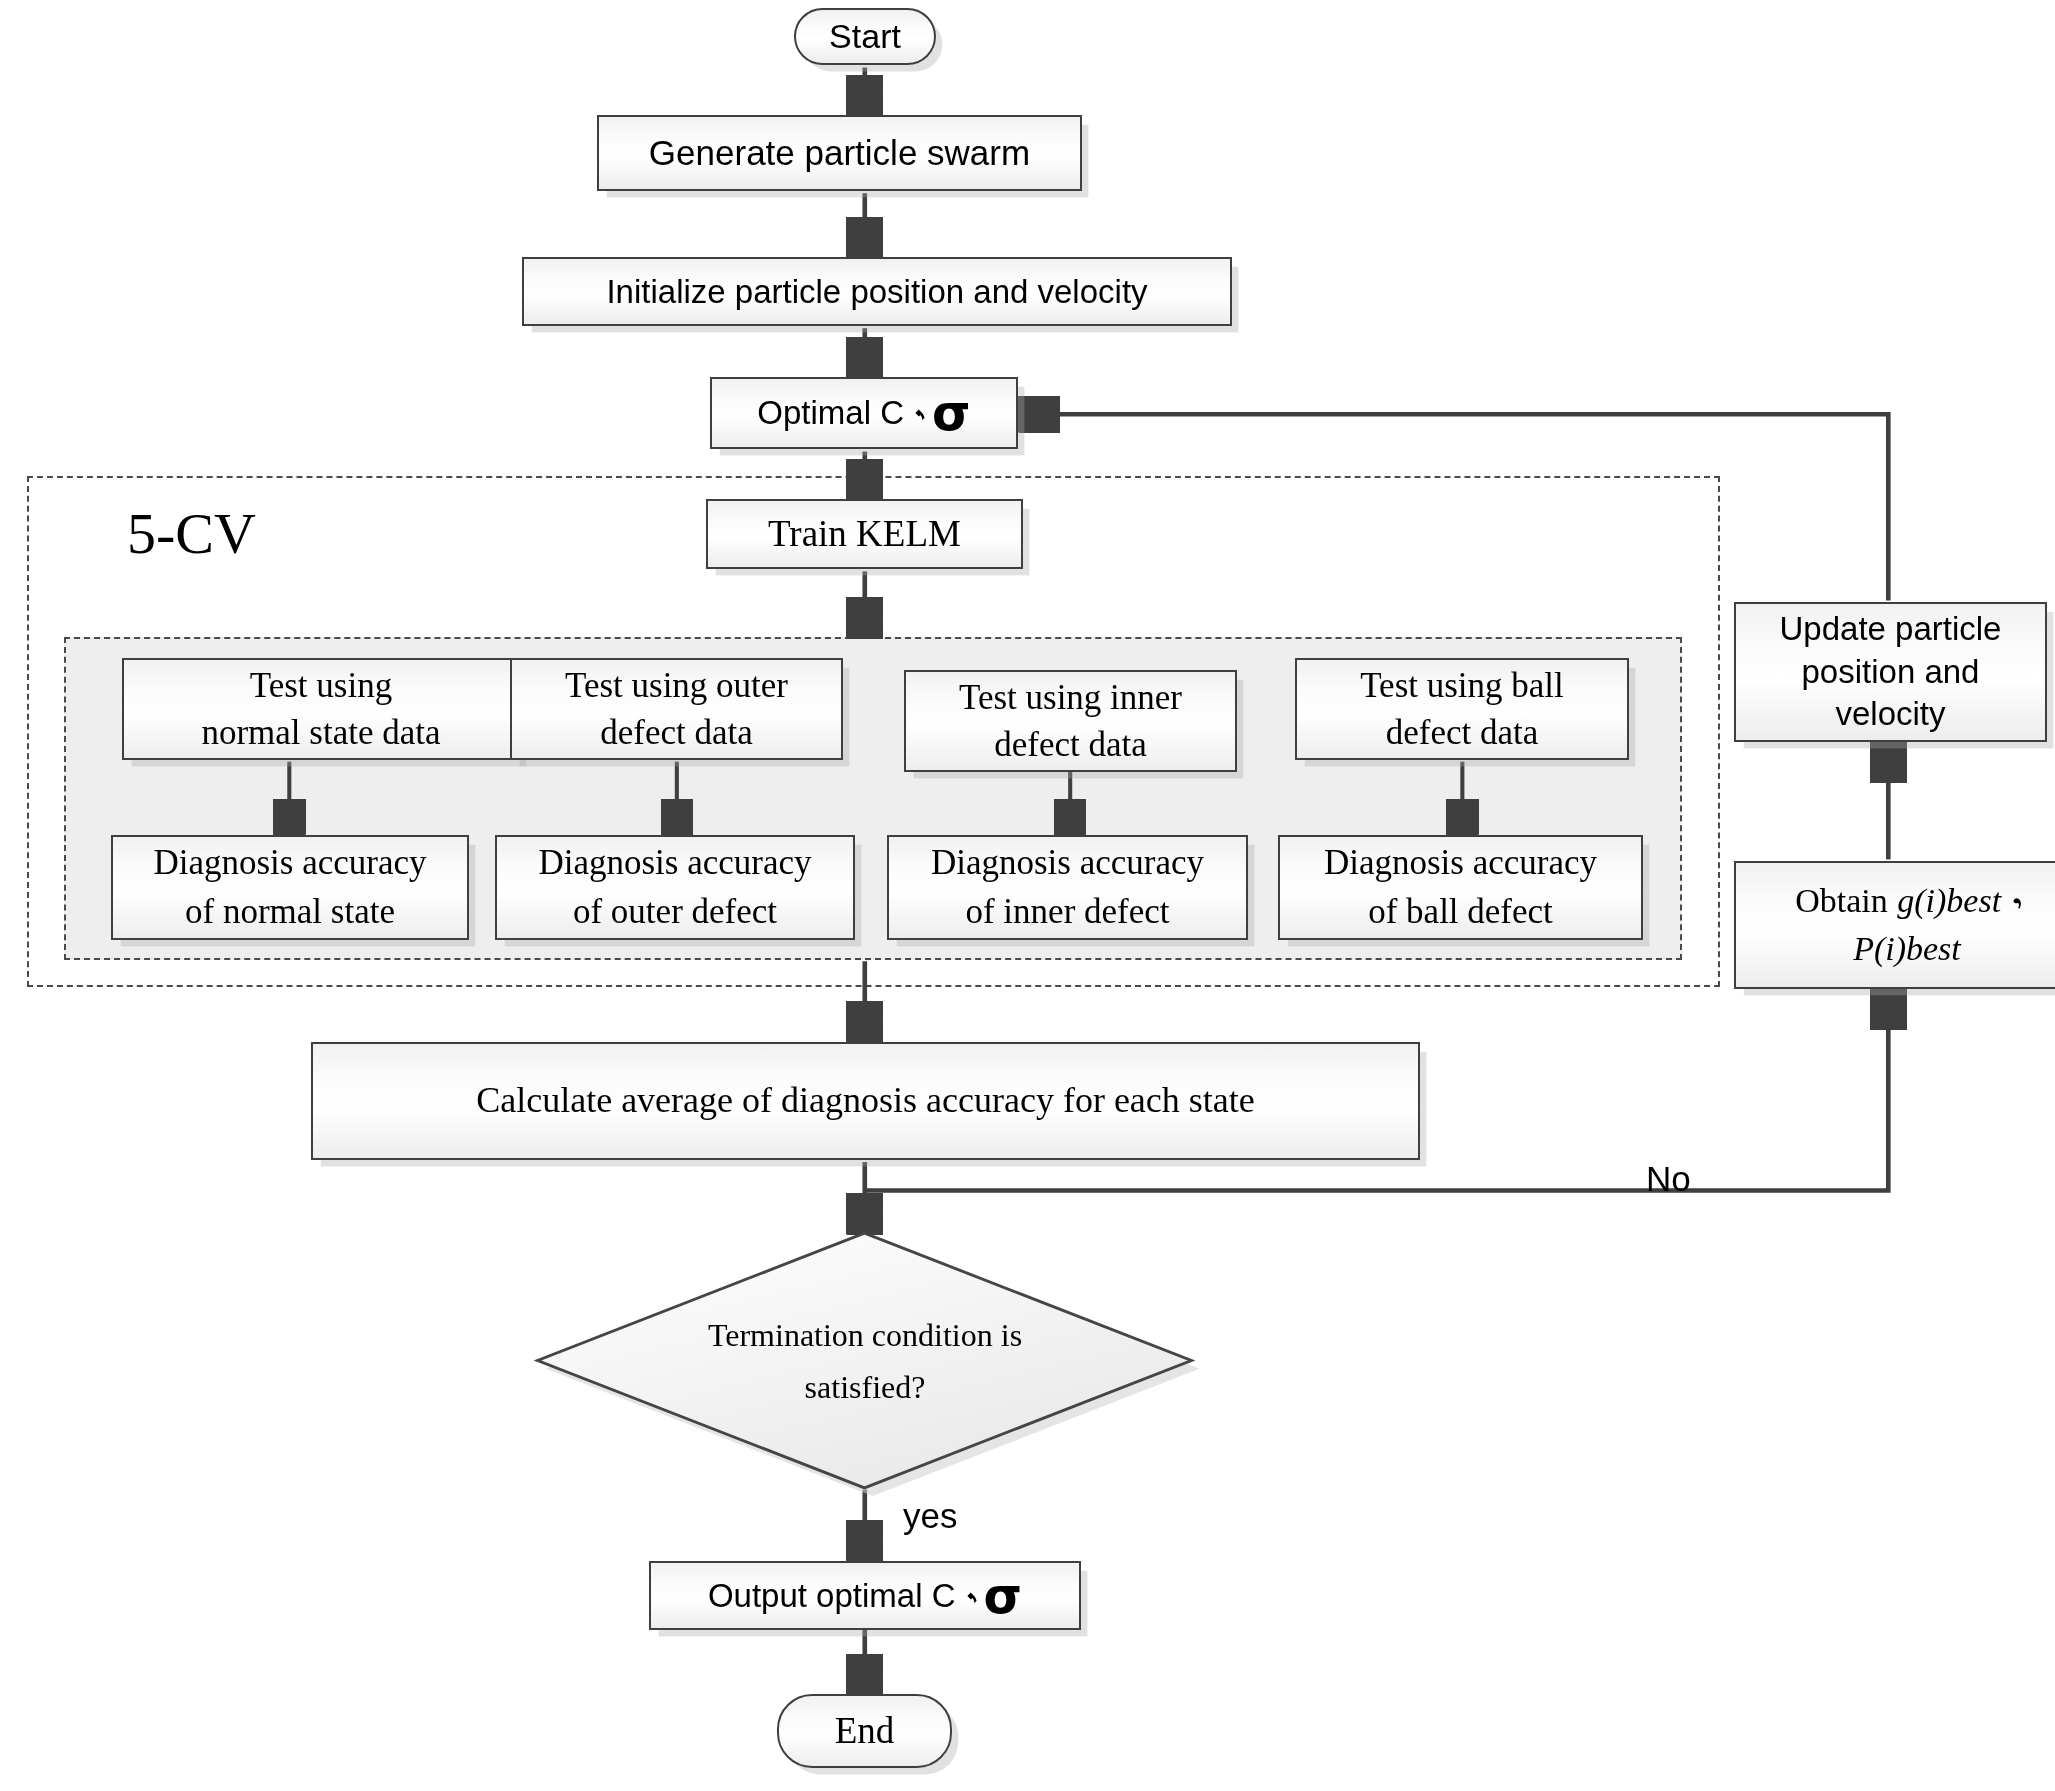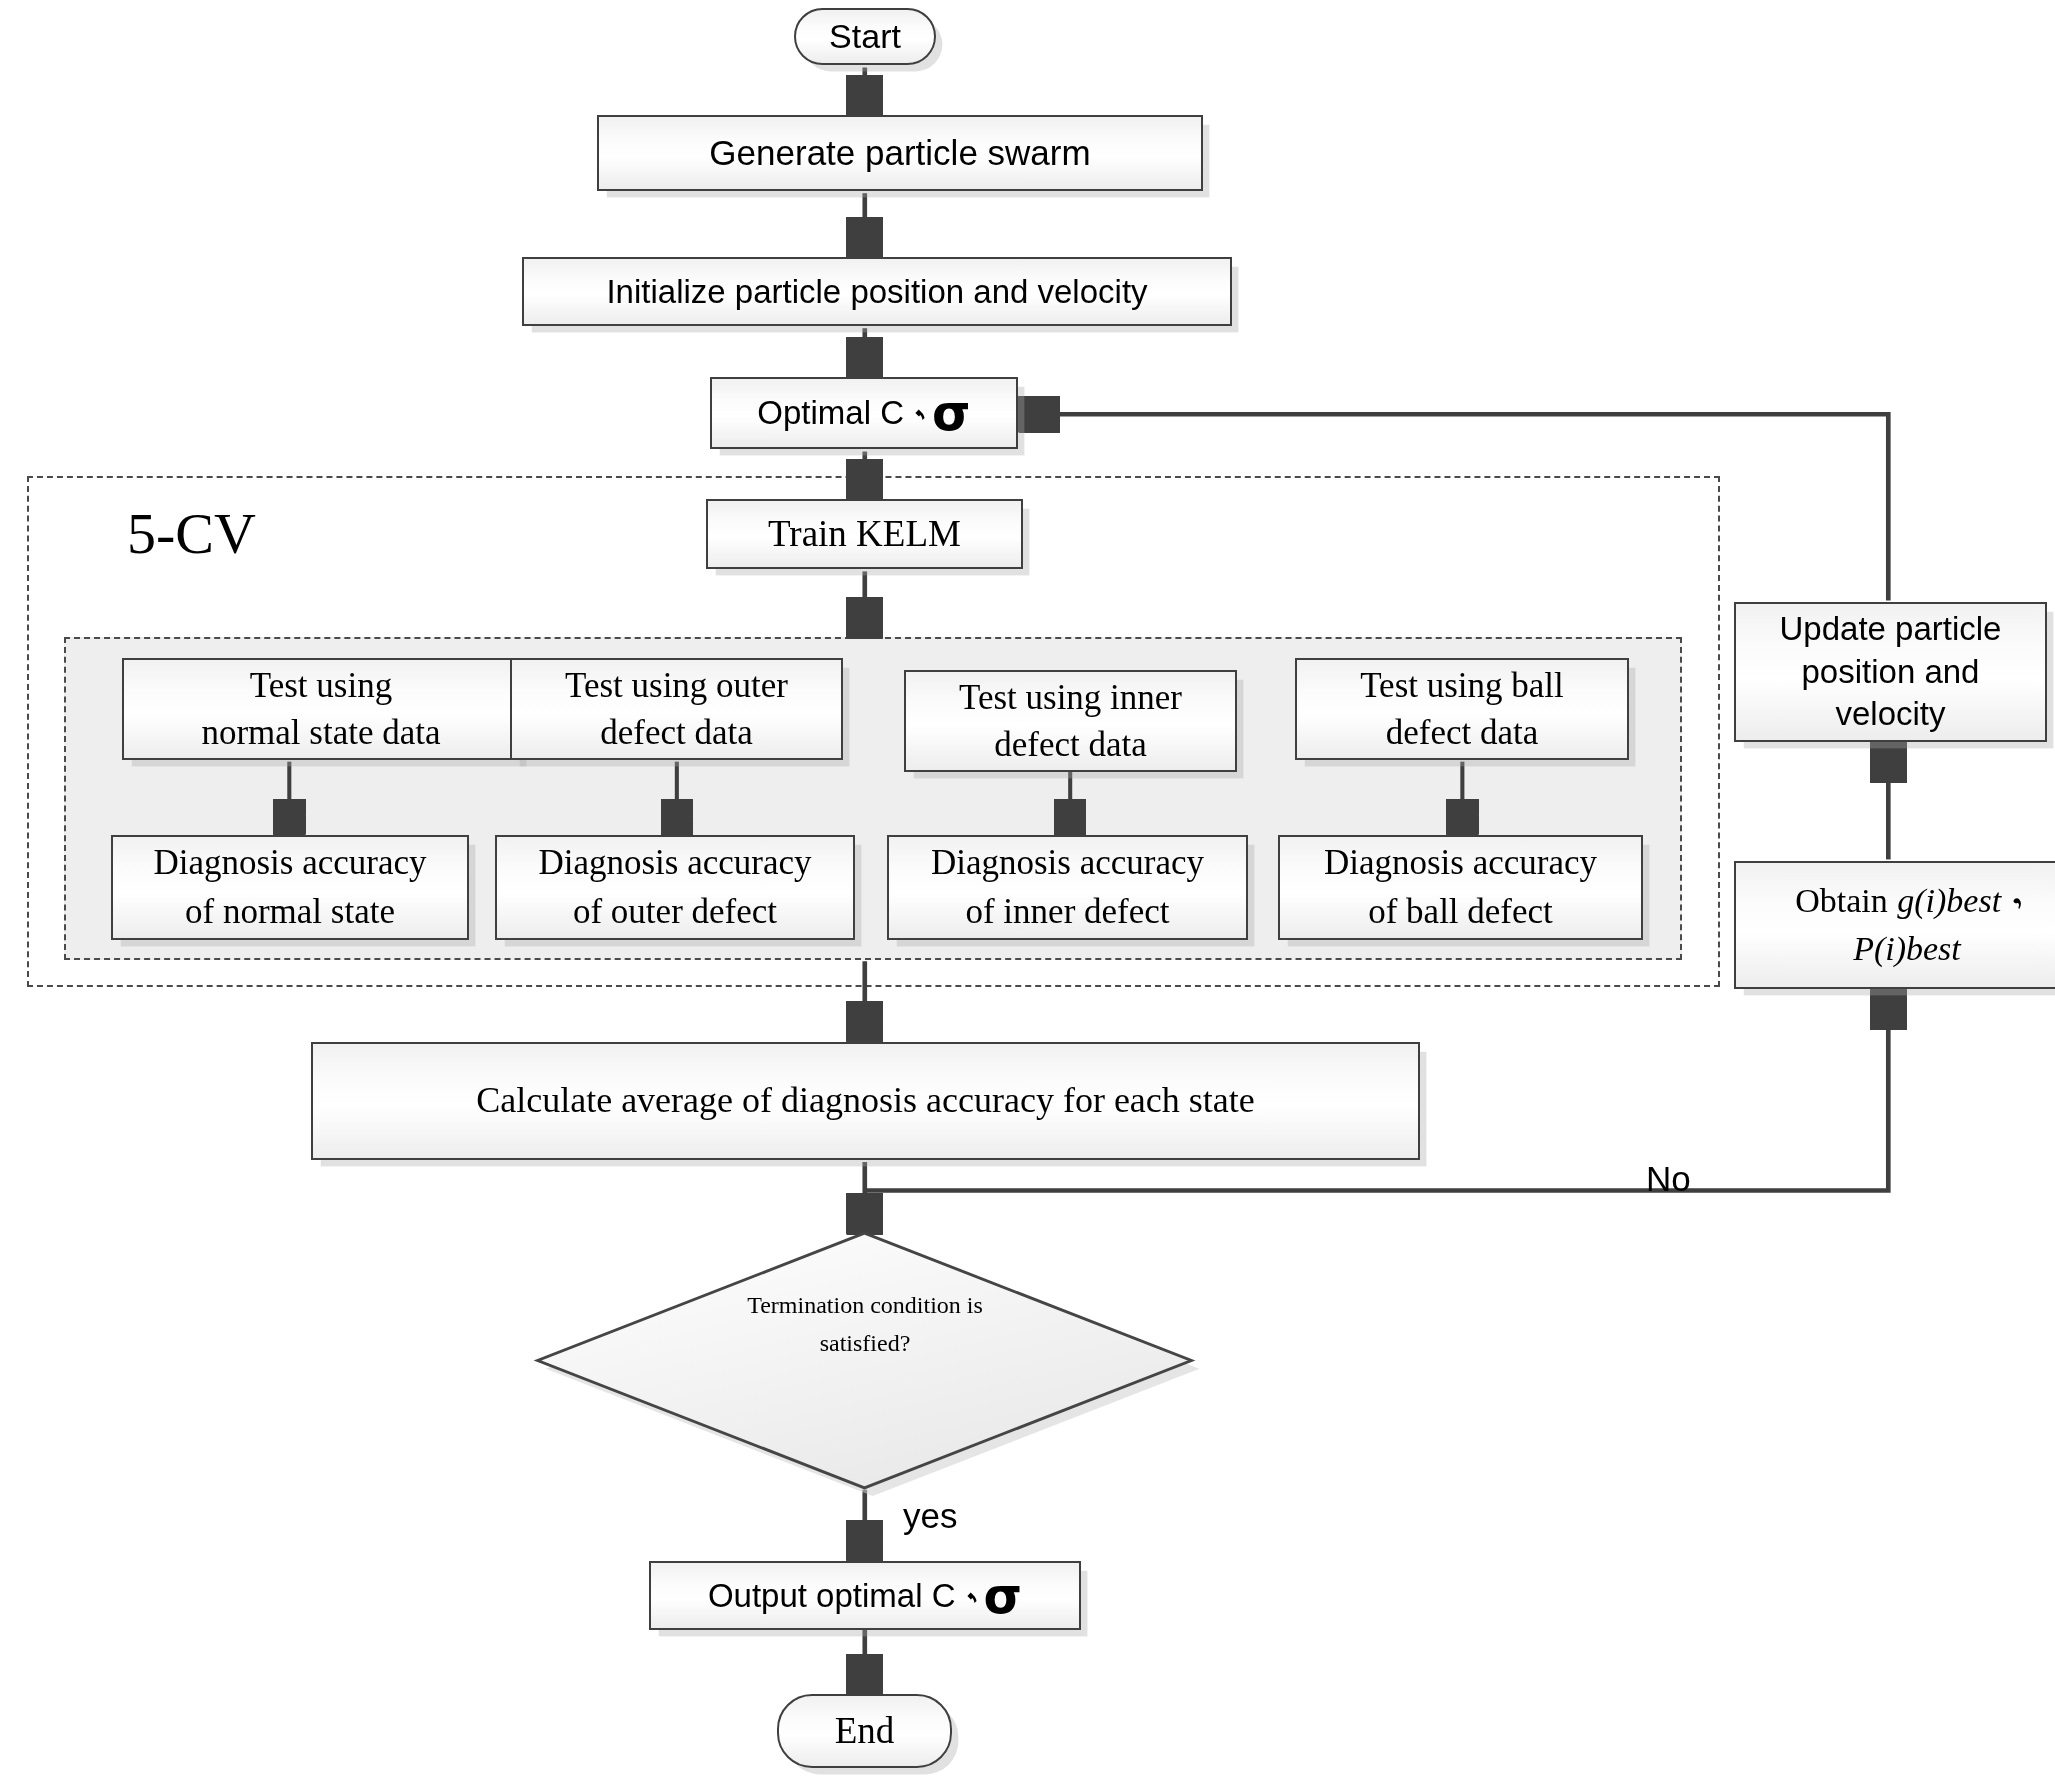--- a/index.html
+++ b/index.html
@@ -23,21 +23,21 @@
   .sans{font-family:"Liberation Sans","DejaVu Sans",sans-serif;}
 
   .panel{position:absolute;z-index:1;box-sizing:border-box;border:2.3px dashed #4a4a4a;}
   #p-outer{left:27px;top:476px;width:1693px;height:511px;background:transparent;}
   #p-inner{left:64px;top:637px;width:1618px;height:323px;background:#eeeeee;}
   #cv-label{position:absolute;left:127px;top:505px;z-index:3;font-size:58px;line-height:1;
             font-family:"Liberation Serif","DejaVu Serif",serif;}
 
   
   #n-start{left:794px;top:8.1px;width:142px;height:57px;border-radius:29px;font-size:34px;border-width:2.9px;}
-  #n-generate{left:597px;top:115px;width:606px;height:76px;font-size:35px;}
+  #n-generate{left:597px;top:115px;width:485px;height:76px;font-size:35px;}
   #n-initialize{left:510px;top:257px;width:710px;height:69px;font-size:33px;margin-left:12px;}
   #n-optimal{left:710px;top:377px;width:308px;height:72px;font-size:33px;flex-direction:row;}
   #n-train{left:706px;top:499px;width:317px;height:70px;font-size:37px;}
   #n-calculate{left:311px;top:1042px;width:1109px;height:118px;font-size:36px;}
   #n-output{left:649px;top:1561px;width:432px;height:69px;font-size:33px;flex-direction:row;}
   #n-end{left:777px;top:1694px;width:175px;height:74px;border-radius:35px;font-size:37px;border-width:2.9px;align-items:center;}
 
   
   .t-box{top:658px;height:102px;font-size:35px;line-height:1.35;}
   #t0{left:122px;width:398px;} #t1{left:510px;width:333px;}
@@ -48,22 +48,22 @@
 
   
   #n-update{left:1734px;top:602px;width:313px;height:140px;font-size:33px;line-height:1.3;}
   #n-obtain{left:1734px;top:861px;width:346px;height:128px;font-size:34px;line-height:1.4;}
   #n-obtain em,.it{font-style:italic;}
   .obtain-prefix{margin-right:0.28em;}
 
   
   #diamond-svg{position:absolute;left:521px;top:1218px;z-index:3;}
   #decision-text{position:absolute;left:603px;top:1286px;width:524px;height:151px;z-index:4;
-                 display:flex;flex-direction:column;align-items:center;
-                 font-size:24px;line-height:1.6;text-align:center;}
+                 display:flex;flex-direction:column;align-items:center;justify-content:center;
+                 font-size:32px;line-height:1.6;text-align:center;}
 
   
   .edge-label{position:absolute;z-index:4;font-size:35px;line-height:1;}
   #lbl-yes{left:903px;top:1498px;}
   #lbl-no{left:1646px;top:1121px;margin-top:40px;}
 
   
   .sigma{font-weight:bold;font-size:1.5em;line-height:1;margin-left:0.22em;position:relative;top:0.02em;
          font-family:"DejaVu Sans","Liberation Sans",sans-serif;}
   .ideo{display:inline-block;width:0.52em;position:relative;}

